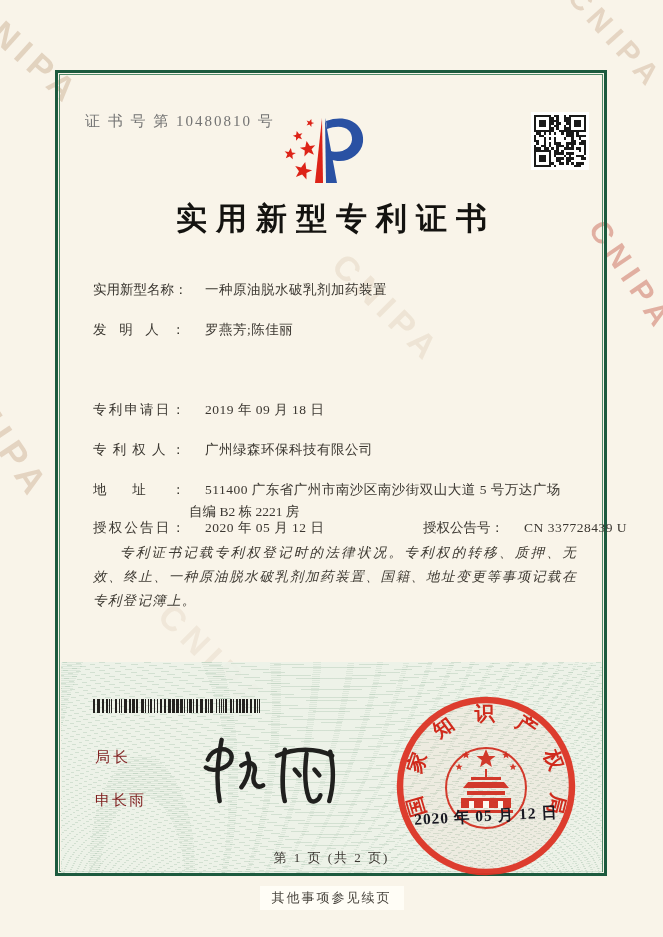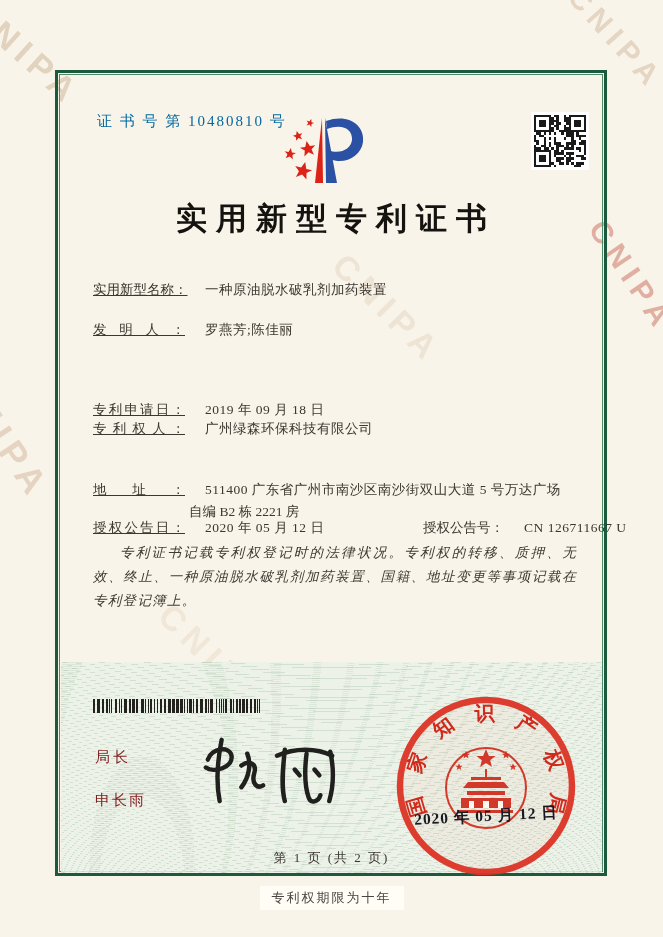--- a/index.html
+++ b/index.html
@@ -33,31 +33,31 @@
     position:absolute; left:61px; top:662px; width:541px; height:211px; z-index:2;
     background-color:rgba(235,241,232,0.85);
     background-image:
       repeating-radial-gradient(ellipse 130% 75% at 50% 140%,
         rgba(104,152,118,0.20) 0px, rgba(104,152,118,0.20) 1px, transparent 1px, transparent 7px),
       repeating-radial-gradient(ellipse 150% 85% at 15% 150%,
         rgba(104,152,118,0.12) 0px, rgba(104,152,118,0.12) 1px, transparent 1px, transparent 9px);
   }
   .content { position:absolute; inset:0; z-index:3; }
   
-  .cert-no { position:absolute; left:85px; top:112px; font-size:15px; letter-spacing:2px; color:#0369a1;margin-left:12px; }
+  .cert-no { position:absolute; left:85px; top:112px; font-size:15px; letter-spacing:2px; color:#737373; }
   .logo { position:absolute; left:256px; top:104px; width:150px; height:92px; }
   .qr-wrap { position:absolute; left:531px; top:112px; width:58px; height:58px; background:#ffffff; }
   .qr-wrap svg { position:absolute; left:3px; top:3px; }
   .title {
     position:absolute; left:0; top:198px; width:663px; text-align:center;
     font-size:31px; font-weight:700; color:#141310; letter-spacing:9px; text-indent:9px;
   }
   
   .row { position:absolute; left:93px; font-size:13.5px; color:#3b3731; white-space:nowrap; }
-  .lbl { display:inline-block; width:92px; text-align:justify; text-align-last:justify; vertical-align:top;text-decoration:underline; }
+  .lbl { display:inline-block; width:92px; text-align:justify; text-align-last:justify; vertical-align:top; }
   .val { margin-left:20px; letter-spacing:0.5px; }
   .addr2 { position:absolute; left:189px; top:503px; font-size:13.5px; color:#3b3731; }
   .col2 { position:absolute; left:330px; top:0; }
   
   .paras { position:absolute; left:93px; width:484px; }
   .paras p {
     margin:0 0 12px 0; font-size:13.5px; line-height:24px; text-indent:2em;
     text-align:justify; letter-spacing:1.3px; color:#3e3a33; font-style:italic;
   }
   
@@ -278,30 +278,30 @@
 
     <div class="row" style="top:281px">
       <span class="lbl">实用新型名称：</span><span class="val">一种原油脱水破乳剂加药装置</span>
     </div>
     <div class="row" style="top:321px">
       <span class="lbl">发明人：</span><span class="val">罗燕芳;陈佳丽</span>
     </div>
     <div class="row" style="top:401px">
       <span class="lbl">专利申请日：</span><span class="val">2019 年 09 月 18 日</span>
     </div>
-    <div class="row" style="top:420px">
+    <div class="row" style="top:441px">
       <span class="lbl">专利权人：</span><span class="val">广州绿森环保科技有限公司</span>
     </div>
     <div class="row" style="top:481px">
       <span class="lbl">地址：</span><span class="val">511400 广东省广州市南沙区南沙街双山大道 5 号万达广场</span>
     </div>
     <div class="addr2">自编 B2 栋 2221 房</div>
     <div class="row" style="top:519px">
       <span><span class="lbl">授权公告日：</span><span class="val">2020 年 05 月 12 日</span></span>
-      <span class="col2"><span>授权公告号：</span><span class="val">CN 126711667 U</span></span>
+      <span class="col2"><span>授权公告号：</span><span class="val">CN 337728439 U</span></span>
     </div>
 
     <div class="paras" style="top:541px">
       <p>专利证书记载专利权登记时的法律状况。专利权的转移、质押、无效、终止、一种原油脱水破乳剂加药装置、国籍、地址变更等事项记载在专利登记簿上。</p>
     </div>
 
     <svg id="barcode" class="barcode" width="170" height="14">
         <rect x="0" y="0" width="2" height="14" fill="#24221f"></rect>
         <rect x="4" y="0" width="3" height="14" fill="#24221f"></rect>
         <rect x="9" y="0" width="2" height="14" fill="#24221f"></rect>
@@ -410,17 +410,17 @@
           <rect x="90" y="108" width="6" height="7"></rect>
           <rect x="105" y="108" width="5" height="7"></rect>
         </g>
       </svg>
     </div>
     <div class="seal-date">2020 年 05 月 12 日</div>
 
     <div class="page-info">第 1 页 (共 2 页)</div>
 
     <div class="foot-note">
-      <span>专利权期限为十年</span>
+      <span>其他事项参见续页</span>
     </div>
 
   </div>
 </div>
 
 </body></html>

